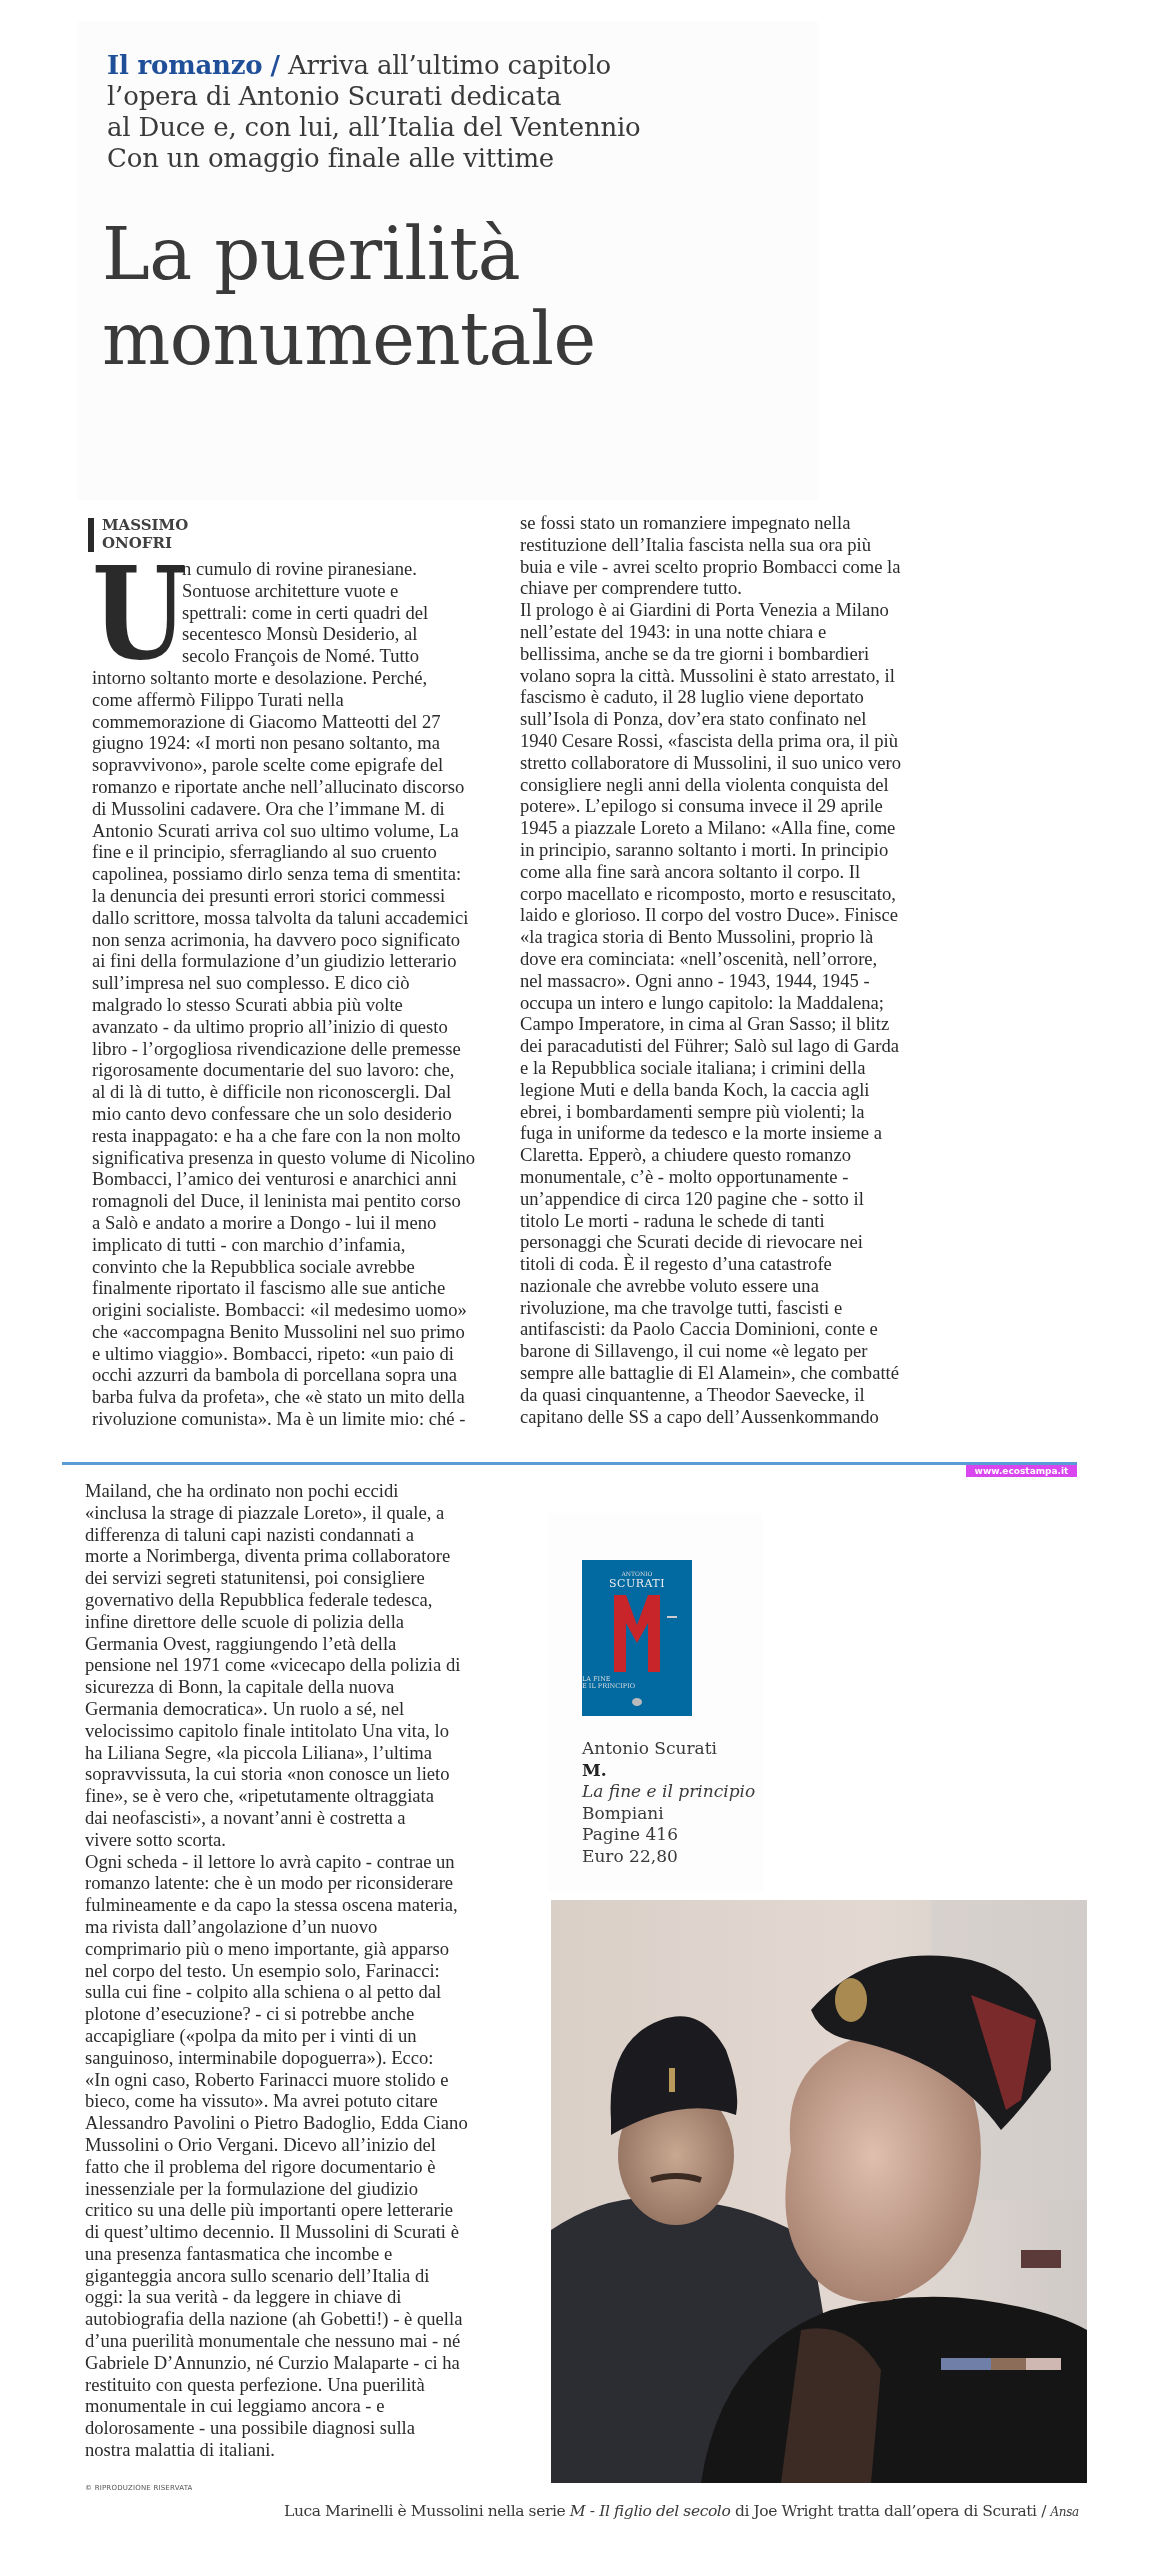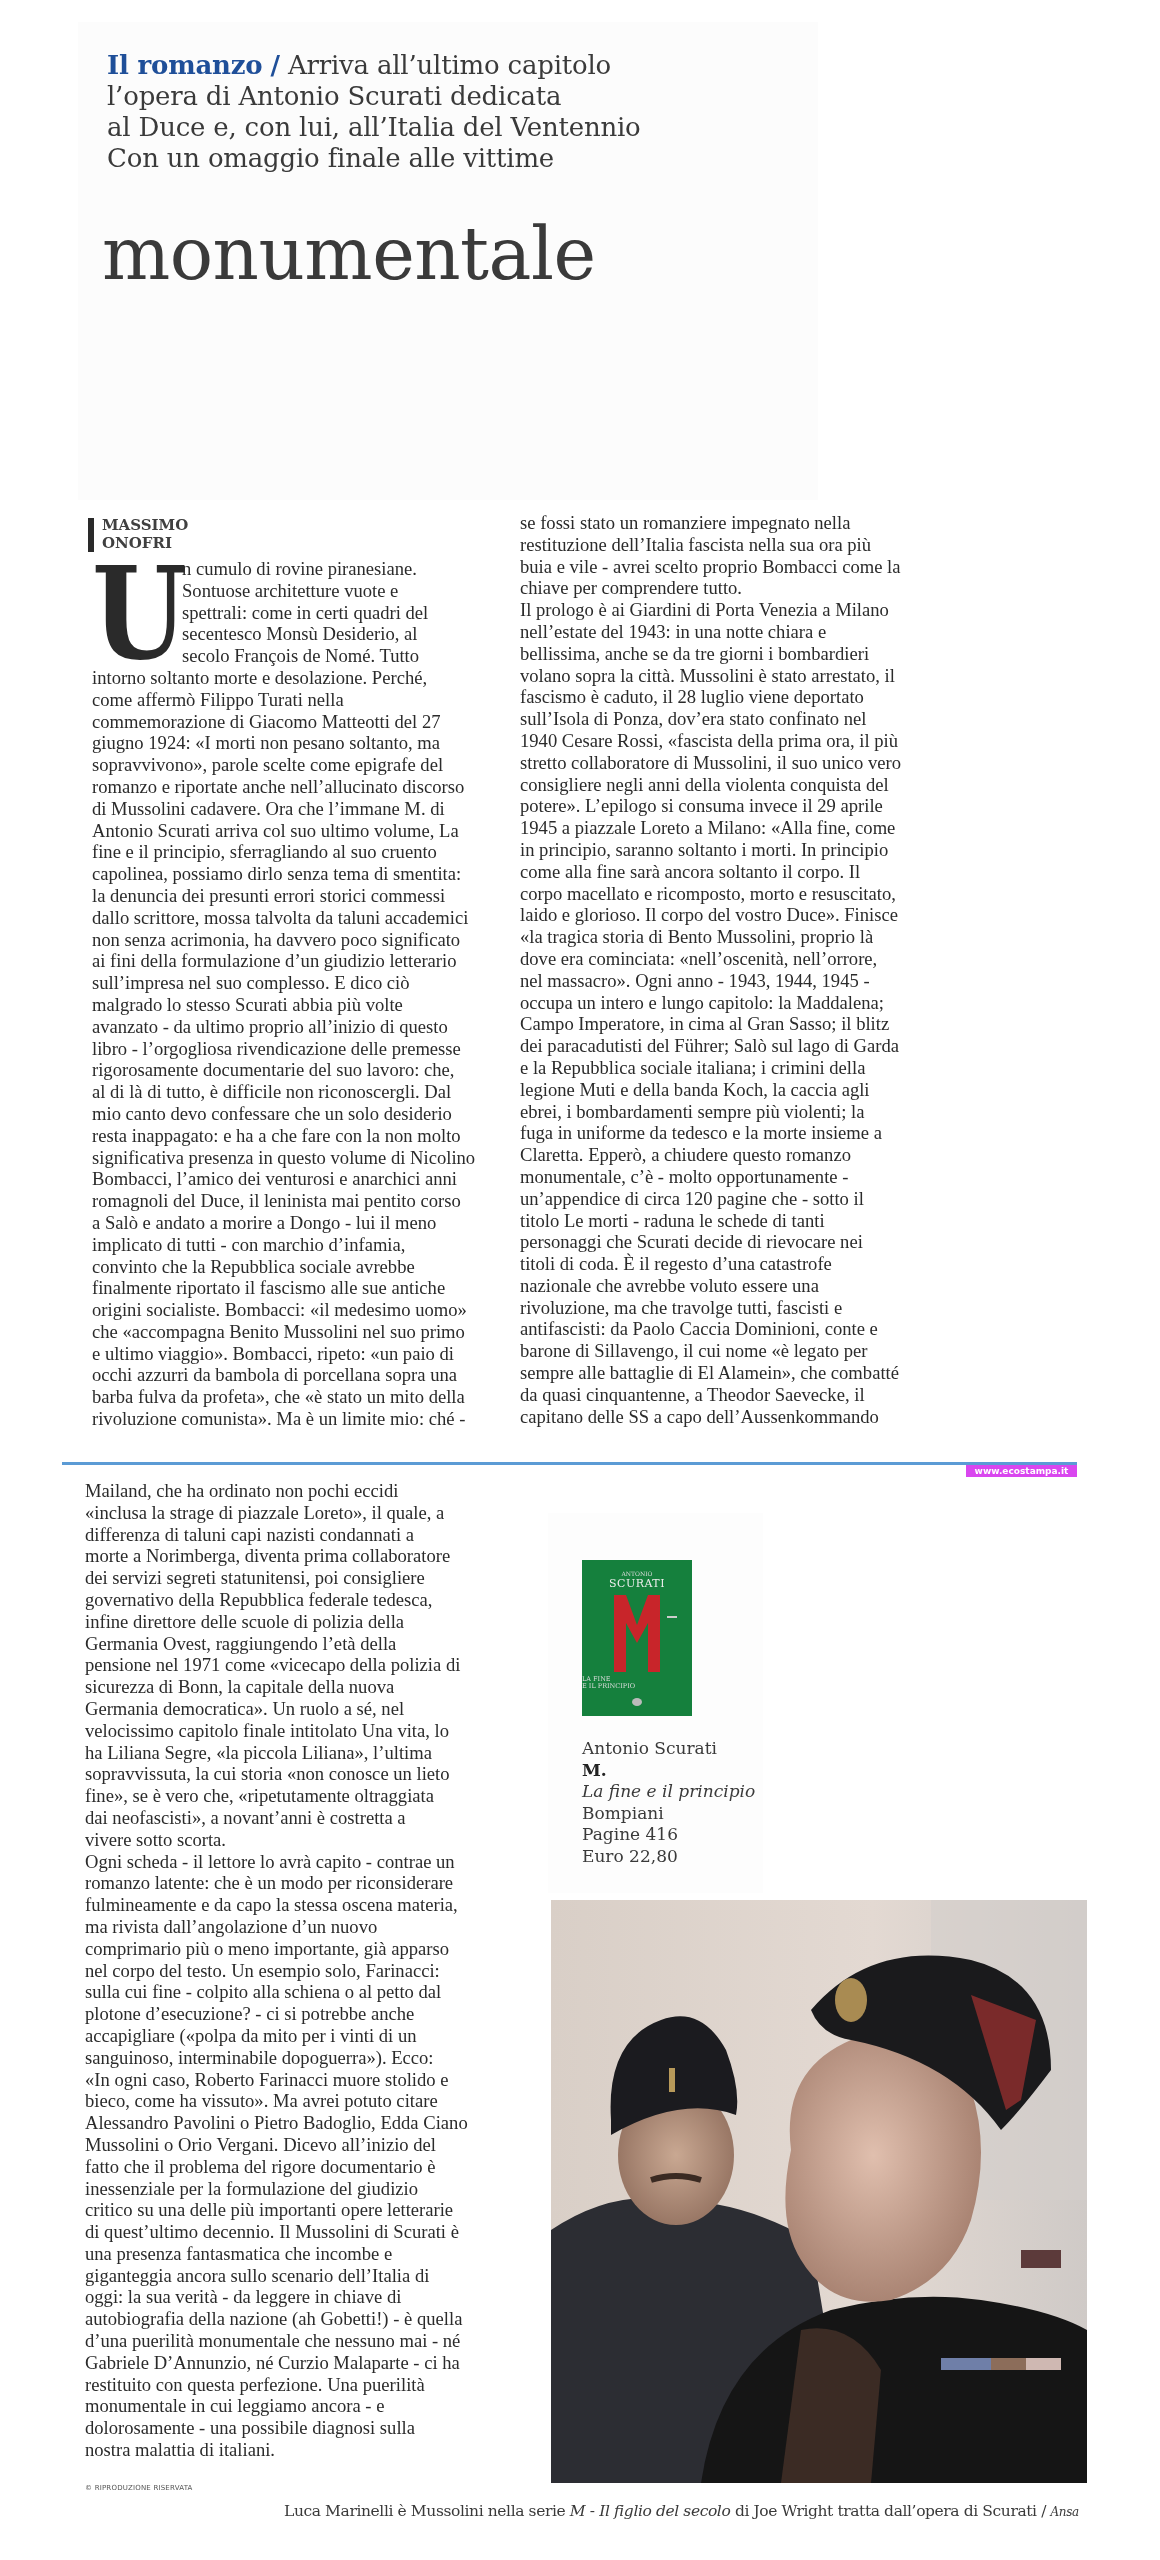--- a/index.html
+++ b/index.html
@@ -19,21 +19,21 @@
   .col .ln{display:block;white-space:nowrap;}
   .col1{left:92px;top:558px;width:412px;}
   .dropcap{position:absolute;left:0;top:0;font-family:"DejaVu Serif",serif;font-size:128px;line-height:110px;color:#2a2a2a;font-weight:bold;transform:scaleX(0.85);transform-origin:left top;}
   .col1 .indent{padding-left:90px;}
   .col2{left:520px;top:512px;width:430px;}
   .divider{left:62px;top:1462px;width:1015px;height:3px;background:#5b9bd5;}
   .badge{left:966px;top:1465px;width:111px;height:12px;background:#d946ef;color:#fff;font-family:"DejaVu Sans",sans-serif;font-size:9px;line-height:12px;text-align:center;font-weight:bold;}
   .col3{left:85px;top:1480px;width:420px;}
   .copyright{left:85px;top:2484px;font-family:"DejaVu Sans",sans-serif;font-size:7px;color:#555;letter-spacing:0.2px;}
   .book-panel{left:548px;top:1513px;width:215px;height:380px;background:#fdfdfd;}
-  .cover{left:582px;top:1560px;width:110px;height:156px;background:#15803d;}
+  .cover{left:582px;top:1560px;width:110px;height:156px;background:#0369a1;}
   .cover .c-author1{position:absolute;left:0;right:0;top:10px;text-align:center;color:#ddd;font-size:6px;font-family:"DejaVu Serif",serif;}
   .cover .c-author2{position:absolute;left:0;right:0;top:17px;text-align:center;color:#eee;font-size:11px;font-family:"DejaVu Serif",serif;letter-spacing:0.5px;}
   .cover .c-m{position:absolute;left:32px;top:35px;width:46px;height:77px;}
   .cover .c-tag{position:absolute;left:85px;top:56px;width:10px;height:2px;background:#ccc;}
   .cover .c-title{position:absolute;left:0;right:0;top:116px;text-align:left;color:#ddd;font-size:6.5px;line-height:7px;font-family:"DejaVu Serif",serif;}
   .cover .c-logo{position:absolute;left:50px;top:138px;width:10px;height:8px;border-radius:50%;background:#bbb;}
   .book-info{left:582px;top:1738px;font-family:"DejaVu Serif",serif;font-size:17px;line-height:21.5px;color:#3a3a3a;}
   .book-info .bi{display:block;white-space:nowrap;}
   .book-info .b-title{font-weight:bold;color:#222;}
   .book-info .b-sub{font-style:italic;}
@@ -48,20 +48,21 @@
 <div class="abs top-panel"></div>
 
 <div class="abs kicker">
   <span class="k-line"><span class="k-label">Il romanzo</span> <span class="k-slash">/</span> <span>Arriva all’ultimo capitolo</span></span>
   <span class="k-line">l’opera di Antonio Scurati dedicata</span>
   <span class="k-line">al Duce e, con lui, all’Italia del Ventennio</span>
   <span class="k-line">Con un omaggio finale alle vittime</span>
 </div>
 
 <h1 class="abs headline">
+  <span>La puerilità</span>
   <span>monumentale</span>
 </h1>
 
 <div class="abs byline">
   <div class="bar"></div>
   <div class="name">
     <div>MASSIMO</div>
     <div>ONOFRI</div>
   </div>
 </div>

